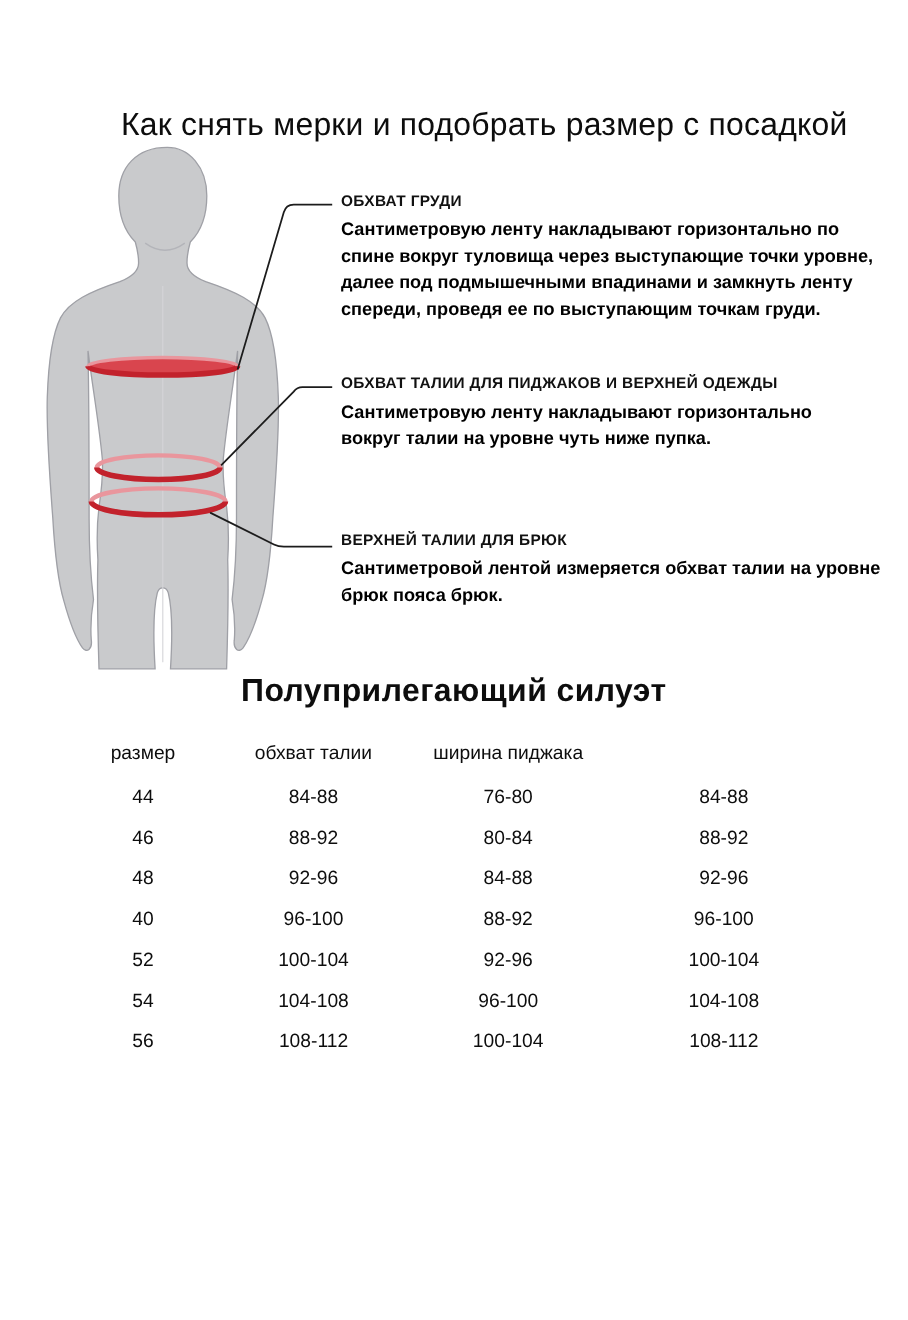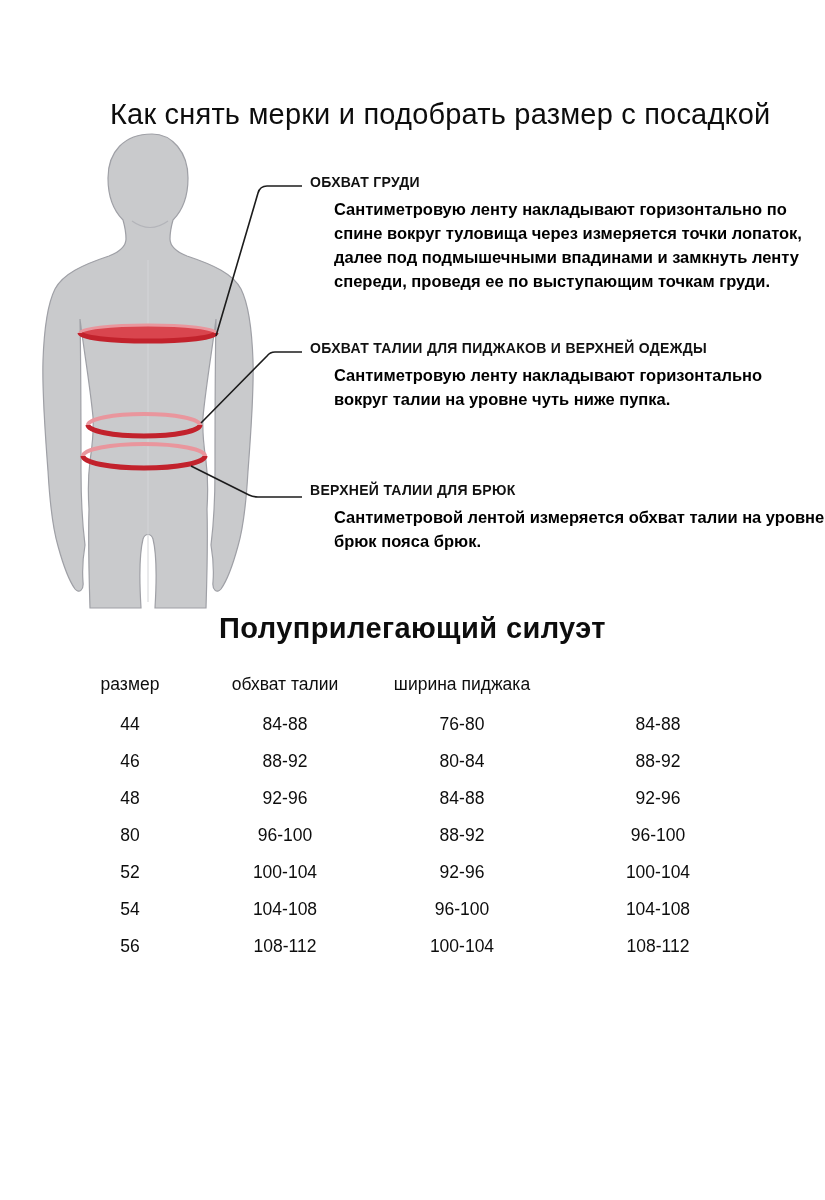--- a/index.html
+++ b/index.html
@@ -37,21 +37,21 @@
     white-space: nowrap;
     color: #111;
   }
   .annotation .body-lines {
     margin-top: 7px;
     font-size: 16.5px;
     font-weight: 700;
     line-height: 24px;
     color: #000;
   }
-  .annotation .body-lines div { white-space: nowrap; margin-left: 24px; }
+  .annotation .body-lines div { white-space: nowrap; }
   #ann-chest  { top: 174px; }
   #ann-jacket { top: 340px; }
   #ann-pants  { top: 482px; }
 
   .table-title {
     position: absolute;
     left: 0; top: 612px;
     width: 825px;
     text-align: center;
     font-size: 29px;
@@ -141,21 +141,21 @@
 
   <path fill="none" stroke-width="1.6" d="M 196 216 L 238 73 Q 240 66 247 66 L 282 66" stroke="#1c1c1c"></path>
   <path fill="none" stroke-width="1.6" d="M 181 303 L 247 236 Q 250 232 255 232 L 282 232" stroke="#1c1c1c"></path>
   <path fill="none" stroke-width="1.6" d="M 171 346 L 229 375 Q 233 377 238 377 L 282 377" stroke="#1c1c1c"></path>
 </svg>
 
 <div class="annotation" id="ann-chest">
   <h2>ОБХВАТ ГРУДИ</h2>
   <div class="body-lines">
     <div>Сантиметровую ленту накладывают горизонтально по</div>
-    <div>спине вокруг туловища через измеряется точки лопаток,</div>
+    <div>спине вокруг туловища через выступающие точки уровне,</div>
     <div>далее под подмышечными впадинами и замкнуть ленту</div>
     <div>спереди, проведя ее по выступающим точкам груди.</div>
   </div>
 </div>
 
 <div class="annotation" id="ann-jacket">
   <h2>ОБХВАТ ТАЛИИ ДЛЯ ПИДЖАКОВ И ВЕРХНЕЙ ОДЕЖДЫ</h2>
   <div class="body-lines">
     <div>Сантиметровую  ленту накладывают горизонтально</div>
     <div>вокруг талии на уровне чуть ниже пупка.</div>
@@ -191,21 +191,21 @@
     <div>80-84</div>
     <div>88-92</div>
   </div>
   <div class="grid-row data-row">
     <div>48</div>
     <div>92-96</div>
     <div>84-88</div>
     <div>92-96</div>
   </div>
   <div class="grid-row data-row">
-    <div>80</div>
+    <div>40</div>
     <div>96-100</div>
     <div>88-92</div>
     <div>96-100</div>
   </div>
   <div class="grid-row data-row">
     <div>52</div>
     <div>100-104</div>
     <div>92-96</div>
     <div>100-104</div>
   </div>

